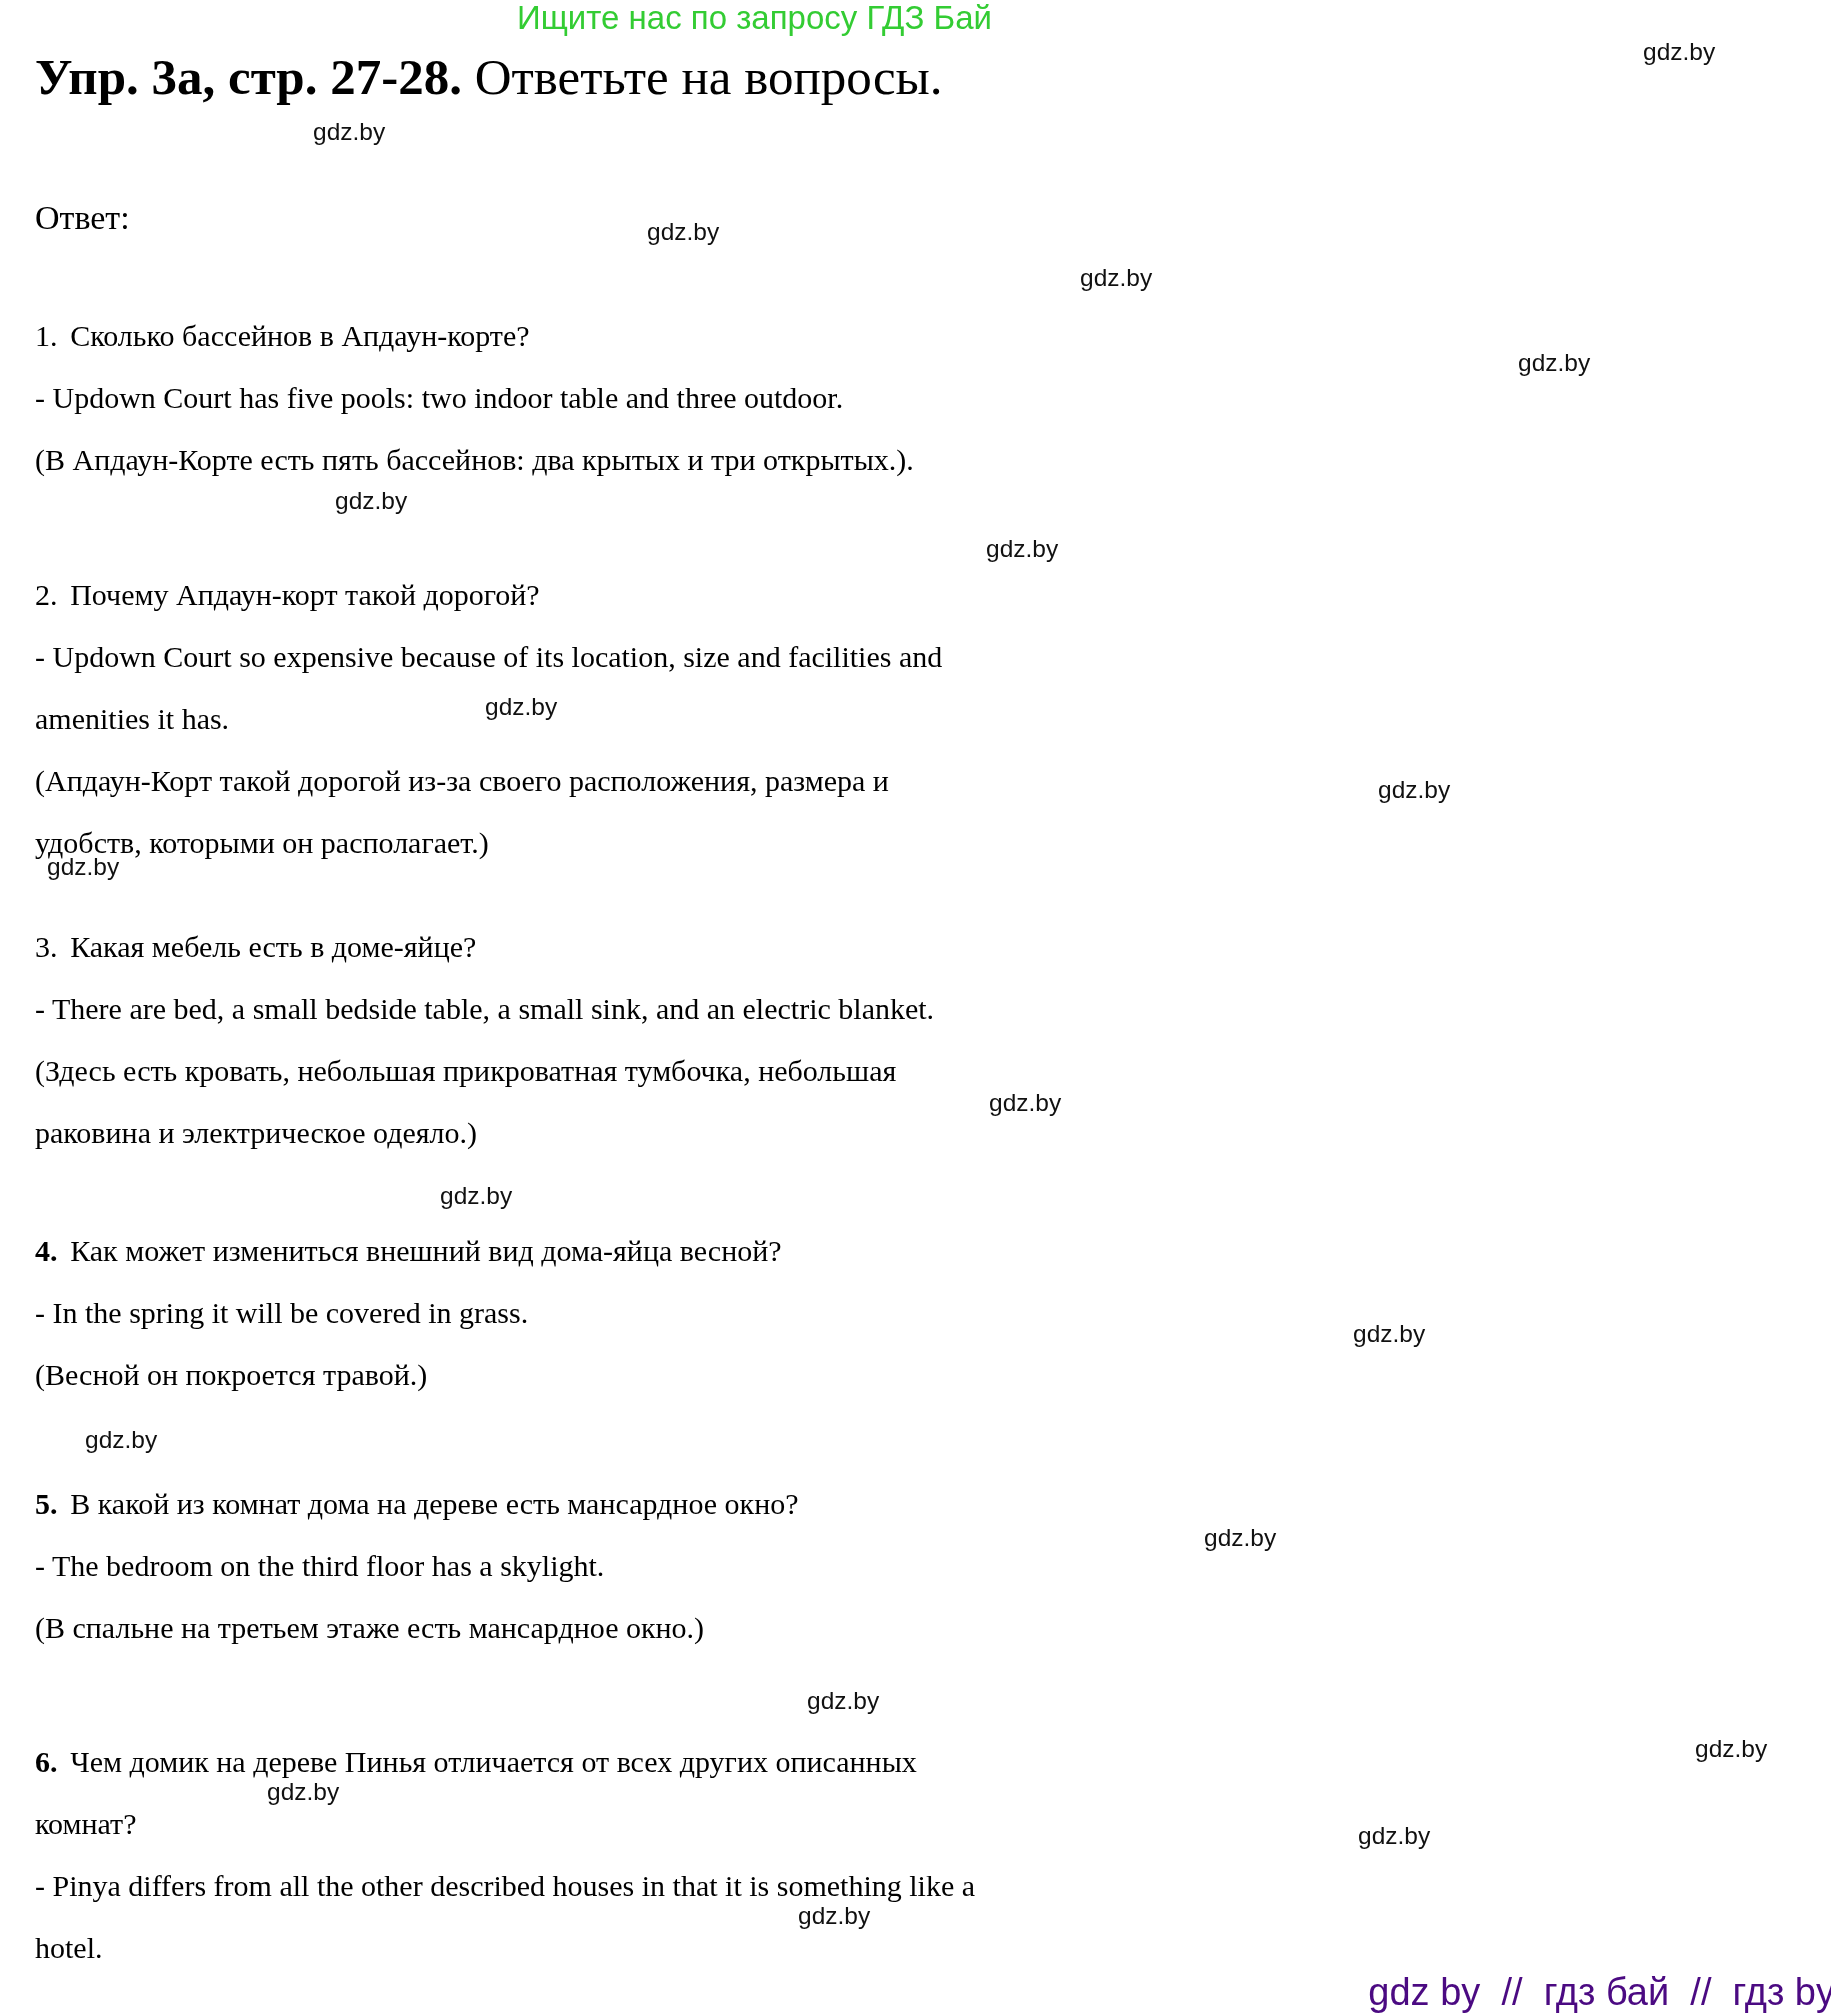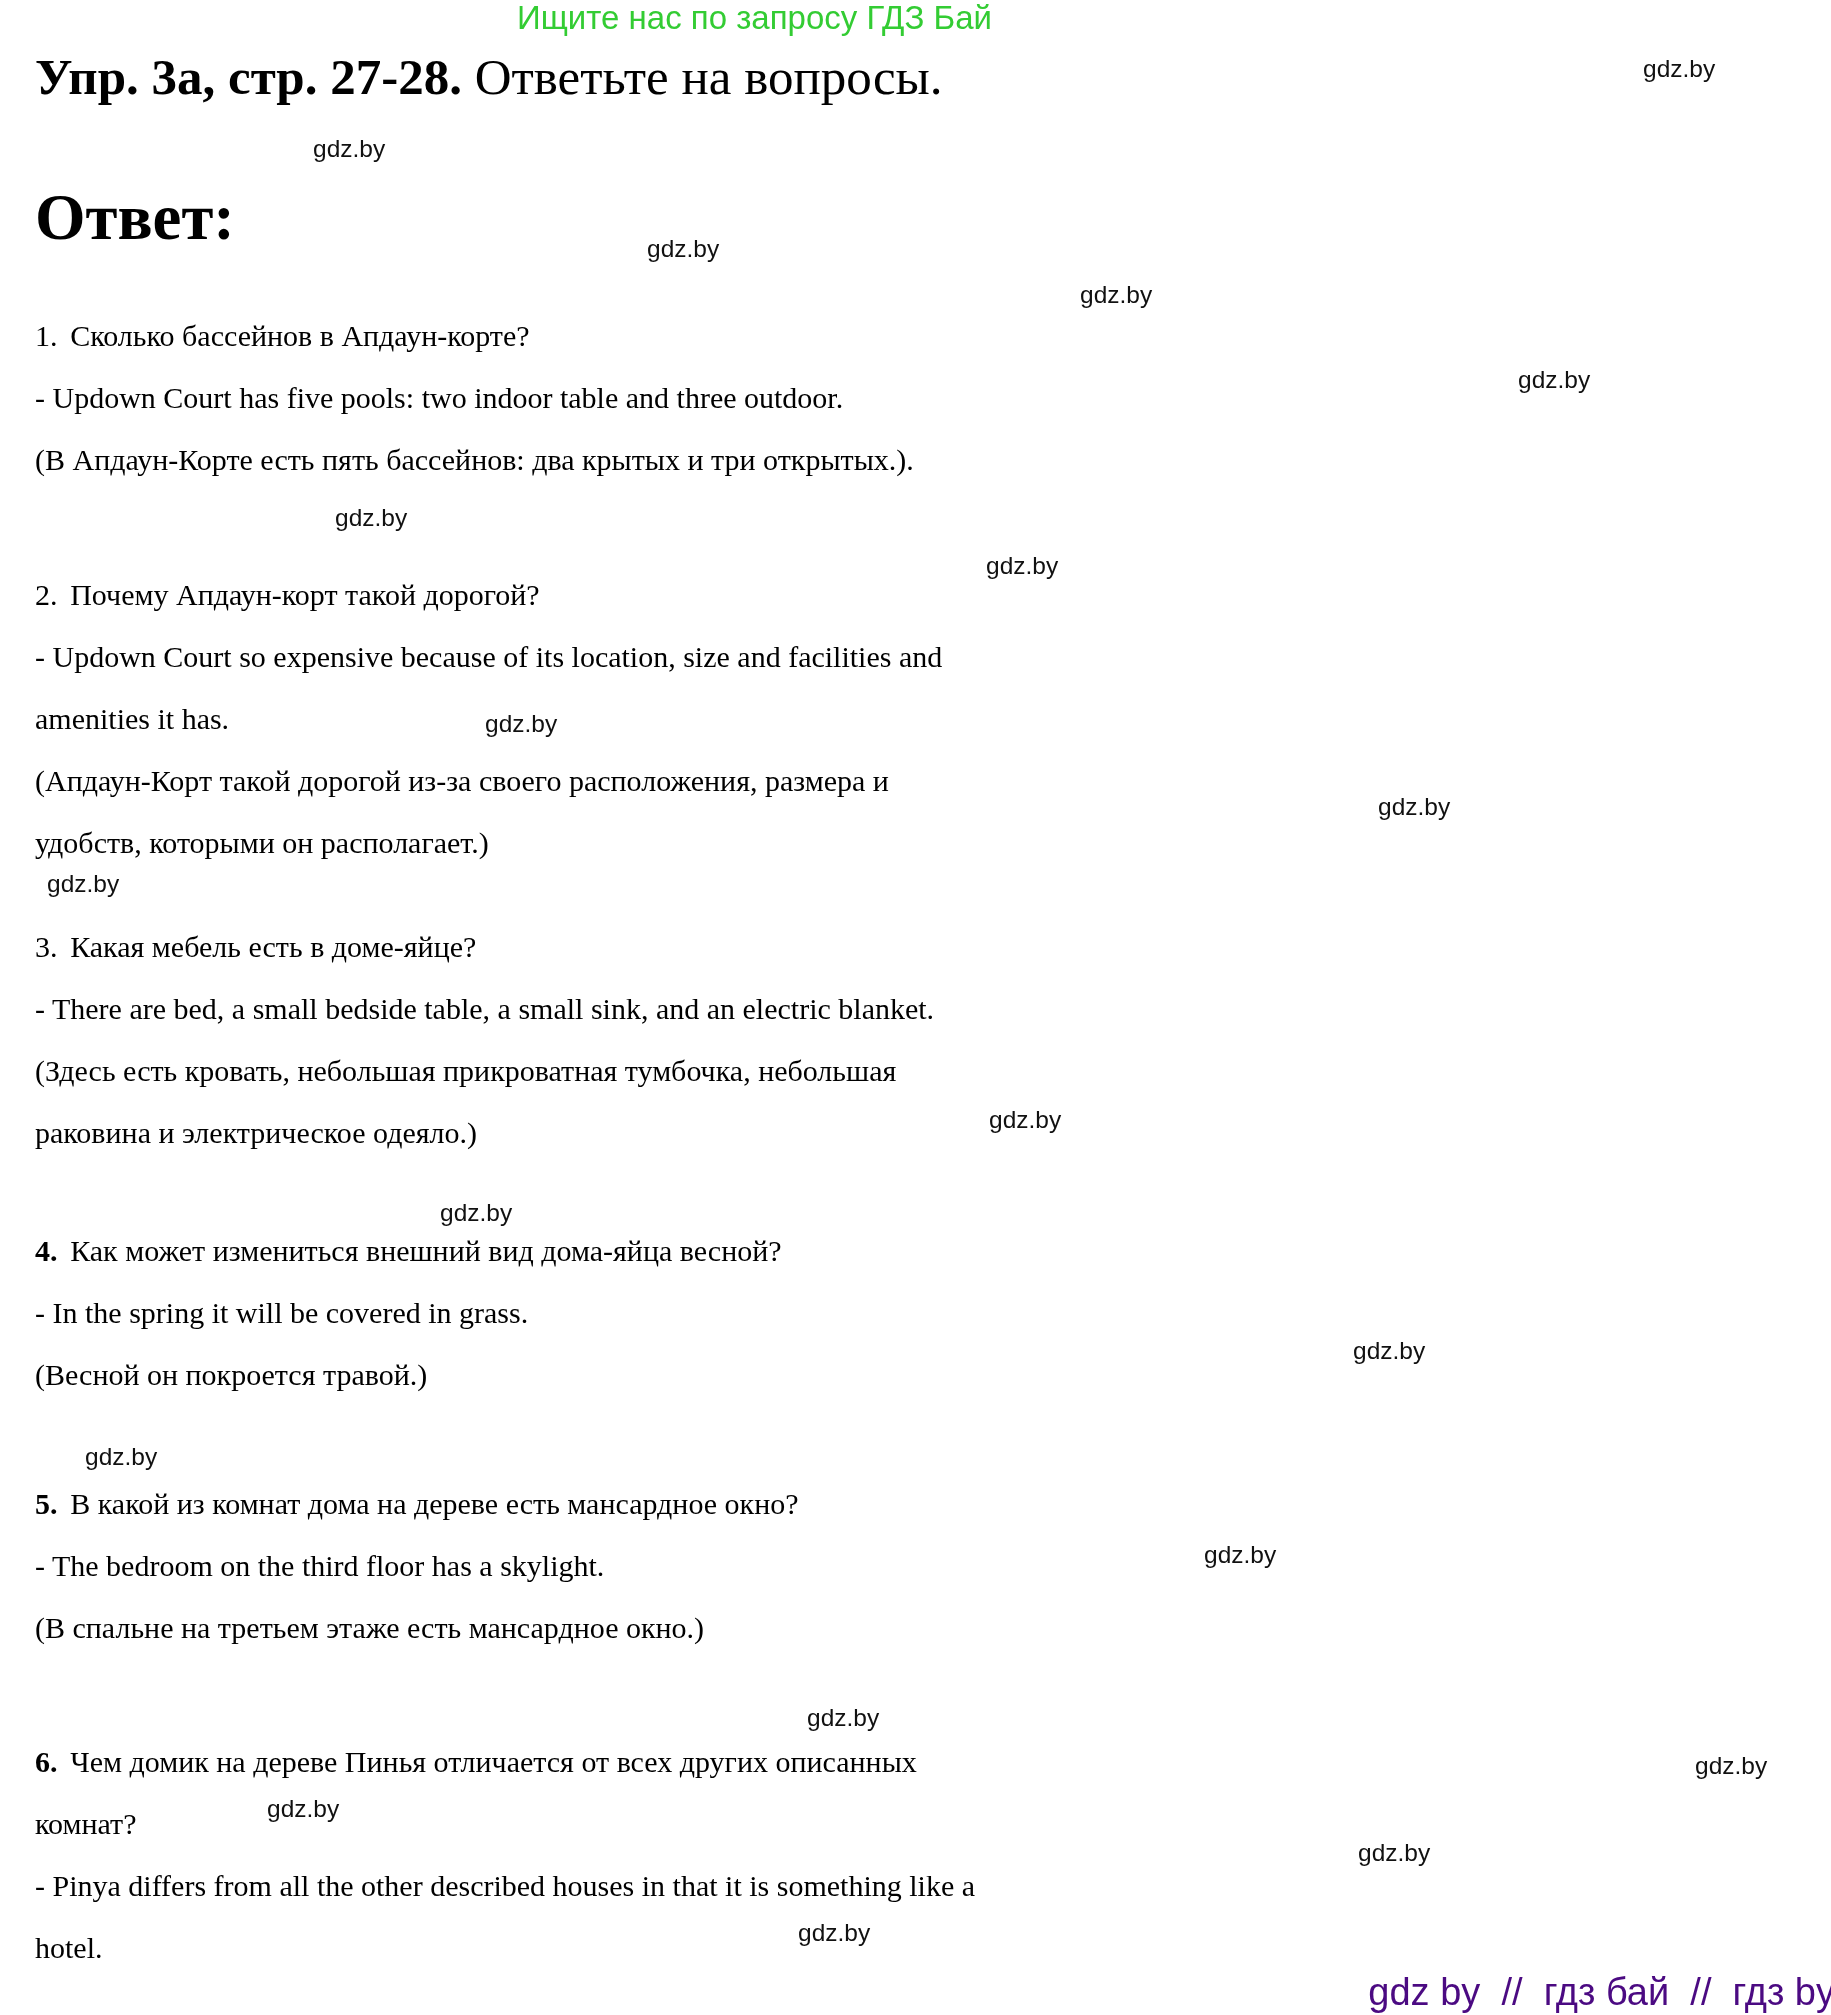--- a/index.html
+++ b/index.html
@@ -18,35 +18,34 @@
     font-size: 33px; line-height: 36px;
     color: #33cc33;
   }
   .title {
     position: absolute; top: 45px; left: 35px;
     font-size: 51px; line-height: 65px; white-space: nowrap;
   }
   .title .bold { font-weight: bold; margin-top: 40px; }
   .otvet {
     position: absolute; top: 185px; left: 35px;
-    font-size: 65px; line-height: 65px; font-weight: bold;
+    font-size: 34px; line-height: 65px; font-weight: normal;
   }
   .qa {
     position: absolute; left: 35px; width: 1773px;
     font-size: 30px; line-height: 62px;
   }
   .qa .line { white-space: nowrap; }
   .qnum { margin-right: 12.7px; }
   .qnum.bold { font-weight: bold; }
   .wm {
     position: absolute;
     font-family: "Liberation Sans", "DejaVu Sans", sans-serif;
     font-size: 24.5px; line-height: 27px; color: #111111;
     white-space: nowrap;
-    margin-top: 17px;
   }
   .footer {
     position: absolute; top: 1971px; left: 4px; width: 1831px;
     text-align: right;
     font-family: "Liberation Sans", "DejaVu Sans", sans-serif;
     font-size: 38px; line-height: 42px;
     color: #4b0a82;
     white-space: pre;
   }
 </style>

